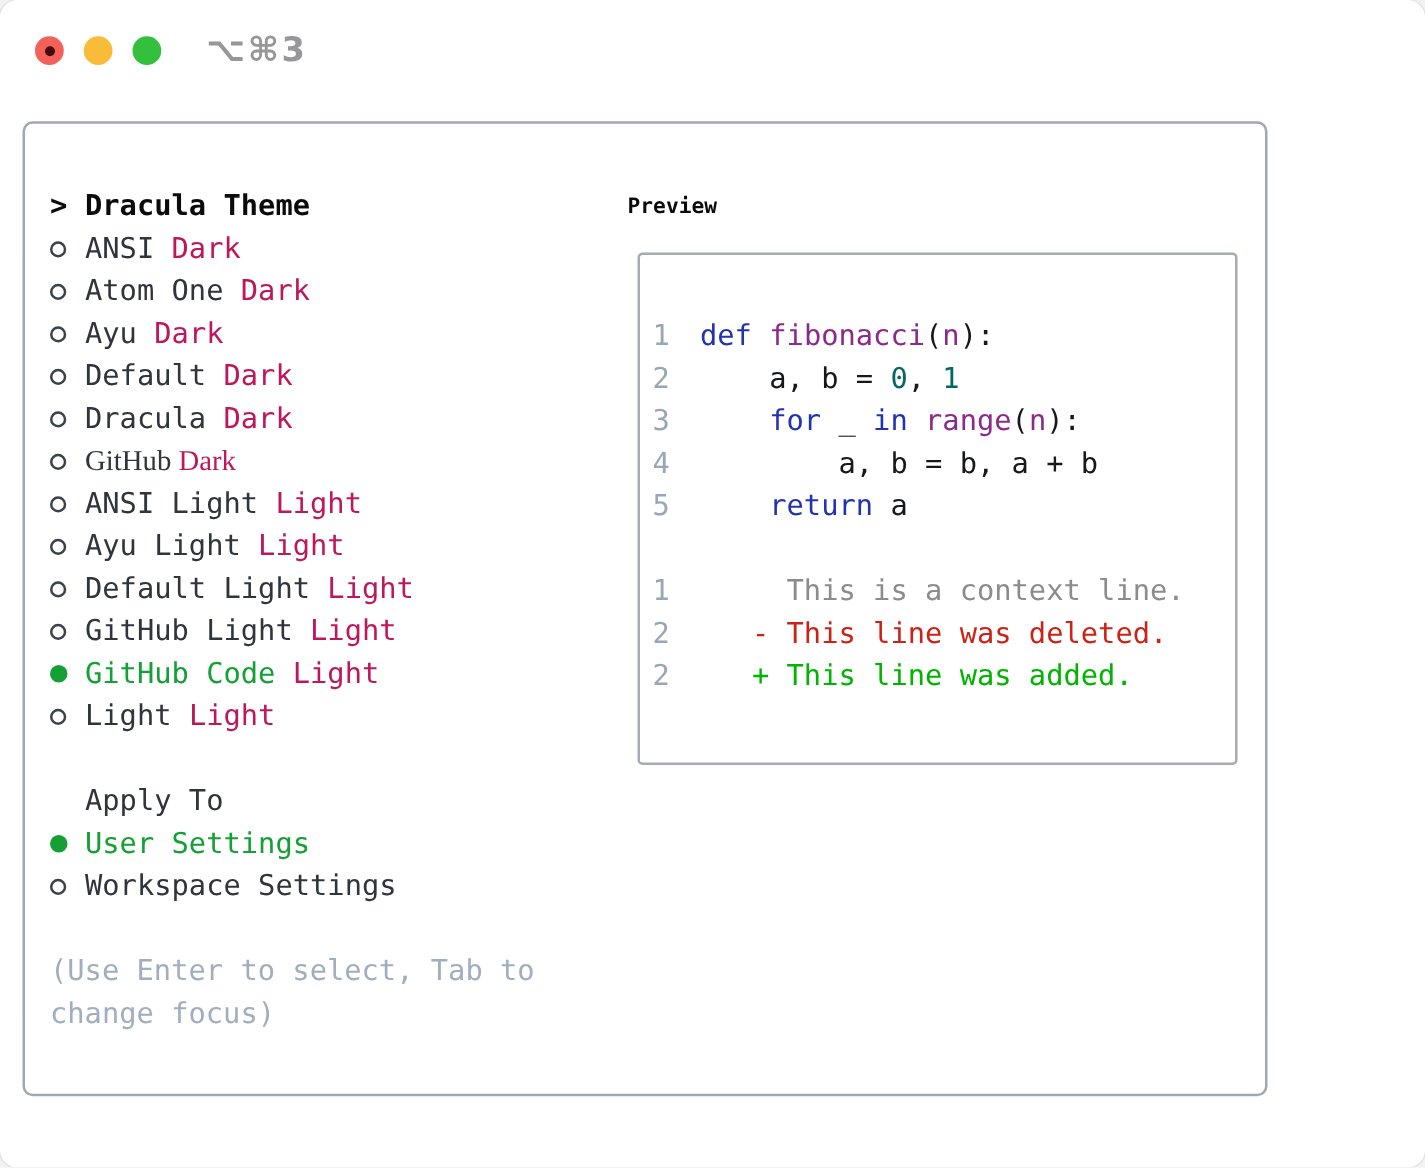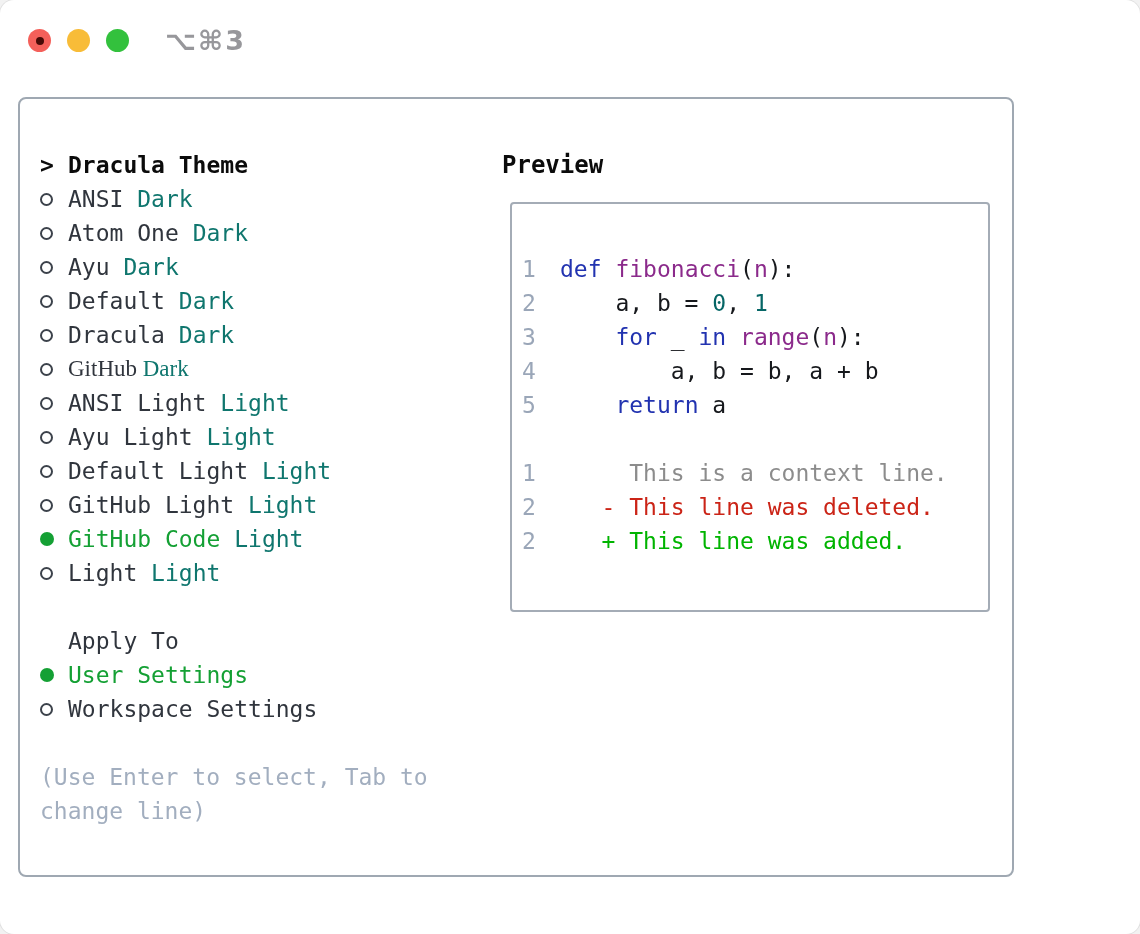--- a/index.html
+++ b/index.html
@@ -33,26 +33,26 @@
     box-sizing:border-box;
   }
   
   .left-col{position:absolute;left:20px;top:49px;font-size:23px;color:#30353d;}
   .row{height:34px;display:flex;align-items:center;white-space:pre;}
   .marker-col{width:28px;display:flex;align-items:center;flex:none;}
   .caret{font-weight:bold;color:#0b0b0b;}
   .hdr{font-weight:bold;color:#0b0b0b;}
   .ring{width:9px;height:9px;border:2px solid #3c424b;border-radius:50%;}
   .dot-sel{width:14px;height:14px;border-radius:50%;background:#14a034;}
-  .variant{color:#0f766e;}
+  .variant{color:#be185d;}
   .sel-text{color:#14a034;}
   .hint{color:#a2aebf;}
   
   .preview-title{position:absolute;left:482px;top:49px;height:34px;line-height:34px;
-    font-size:24px;font-weight:bold;color:#0b0b0b;}
+    font-size:17px;font-weight:bold;color:#0b0b0b;}
   .preview-box{
     position:absolute;left:490px;top:103px;width:480px;height:410px;
     border:2px solid #a4acb6;border-radius:4px;box-sizing:border-box;
     padding:48px 0 0 10px;overflow:hidden;background:#fff;
   }
   .prow{display:flex;height:34px;line-height:34px;font-size:23px;}
   .ln{width:14px;margin-right:24px;color:#9aa6b8;flex:none;white-space:pre;}
   .ptext{white-space:pre;color:#16181c;}
   .tk-kw{color:#2233b0;}
   .tk-fn{color:#8b2a8b;margin-top:44px;}
@@ -101,21 +101,21 @@
       <div class="row">
         <span class="marker-col"></span>
         <span>Apply To</span>
       </div>
       <div id="apply-list">
           <div class="row"><span class="marker-col"><span class="dot-sel"></span></span><span style="white-space: pre;"><span class="sel-text">User Settings</span></span></div>
           <div class="row"><span class="marker-col"><span class="ring"></span></span><span style="white-space: pre;"><span>Workspace Settings</span></span></div>
         </div>
       <div class="row"></div>
       <div class="row hint">(Use Enter to select, Tab to</div>
-      <div class="row hint">change line)</div>
+      <div class="row hint">change focus)</div>
     </div>
 
     <div class="preview-title">Preview</div>
 
     <div class="preview-box" id="preview-box">
         <div class="prow">
           <span class="ln">1</span>
           <span class="ptext"><span class="tk-kw">def</span><span class="tk-p"> </span><span class="tk-fn">fibonacci</span><span class="tk-p">(</span><span class="tk-fn">n</span><span class="tk-p">):</span></span>
         </div>
         <div class="prow">

